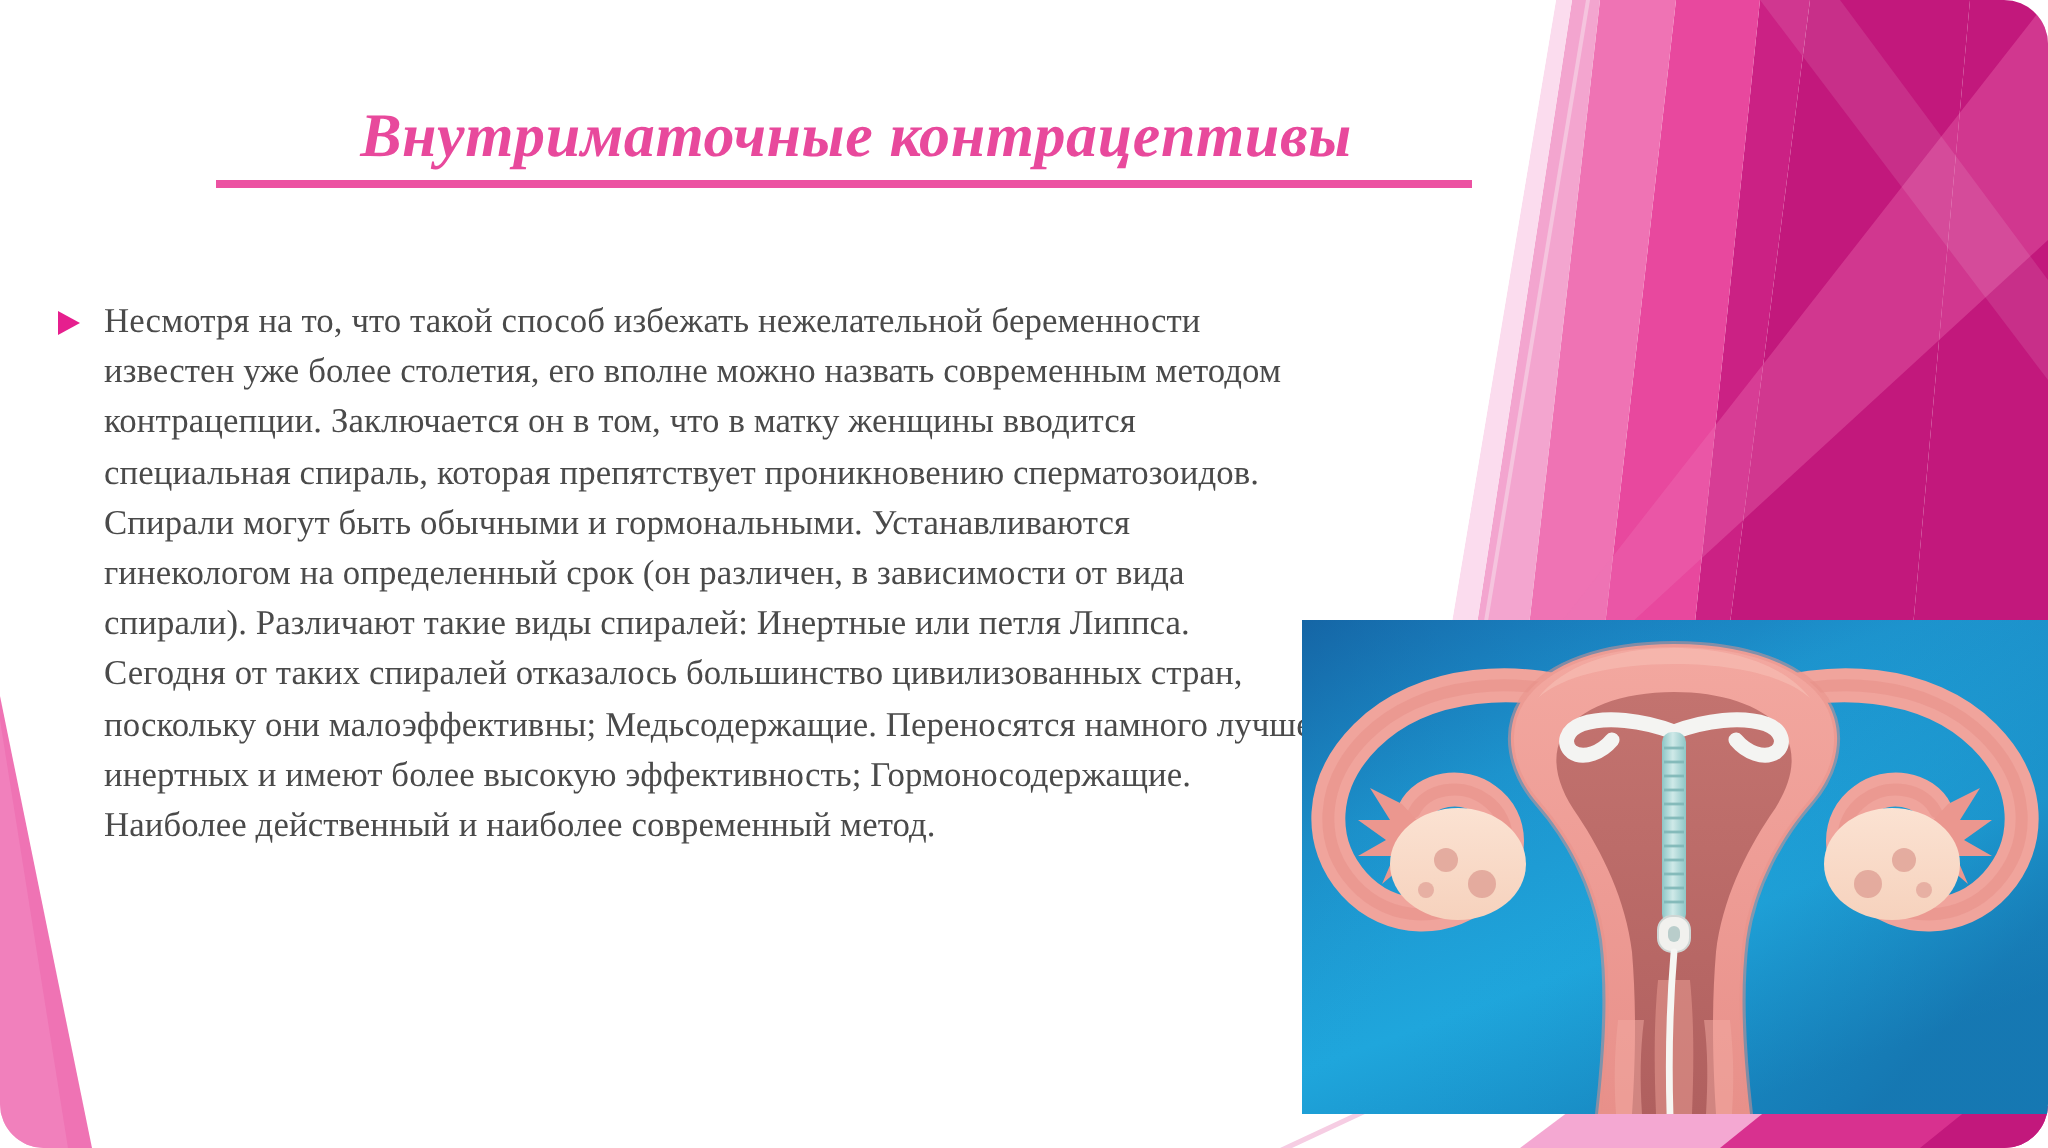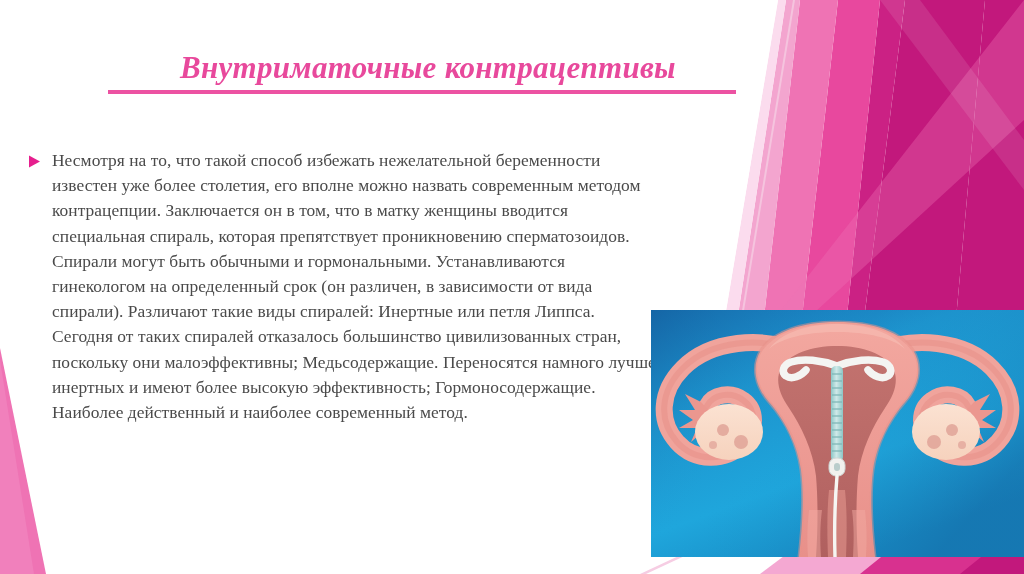--- a/index.html
+++ b/index.html
@@ -8,20 +8,21 @@
     padding: 0;
     background: #ffffff;
   }
   #slide {
     position: relative;
     width: 1024px;
     height: 574px;
     background: #ffffff;
     overflow: hidden;
     font-family: "Liberation Serif", "DejaVu Serif", serif;
+    border-radius: 22px;
   }
 
   
   .deco {
     position: absolute;
     pointer-events: none;
   }
   .deco-svg {
     position: absolute;
     left: 0; top: 0;

